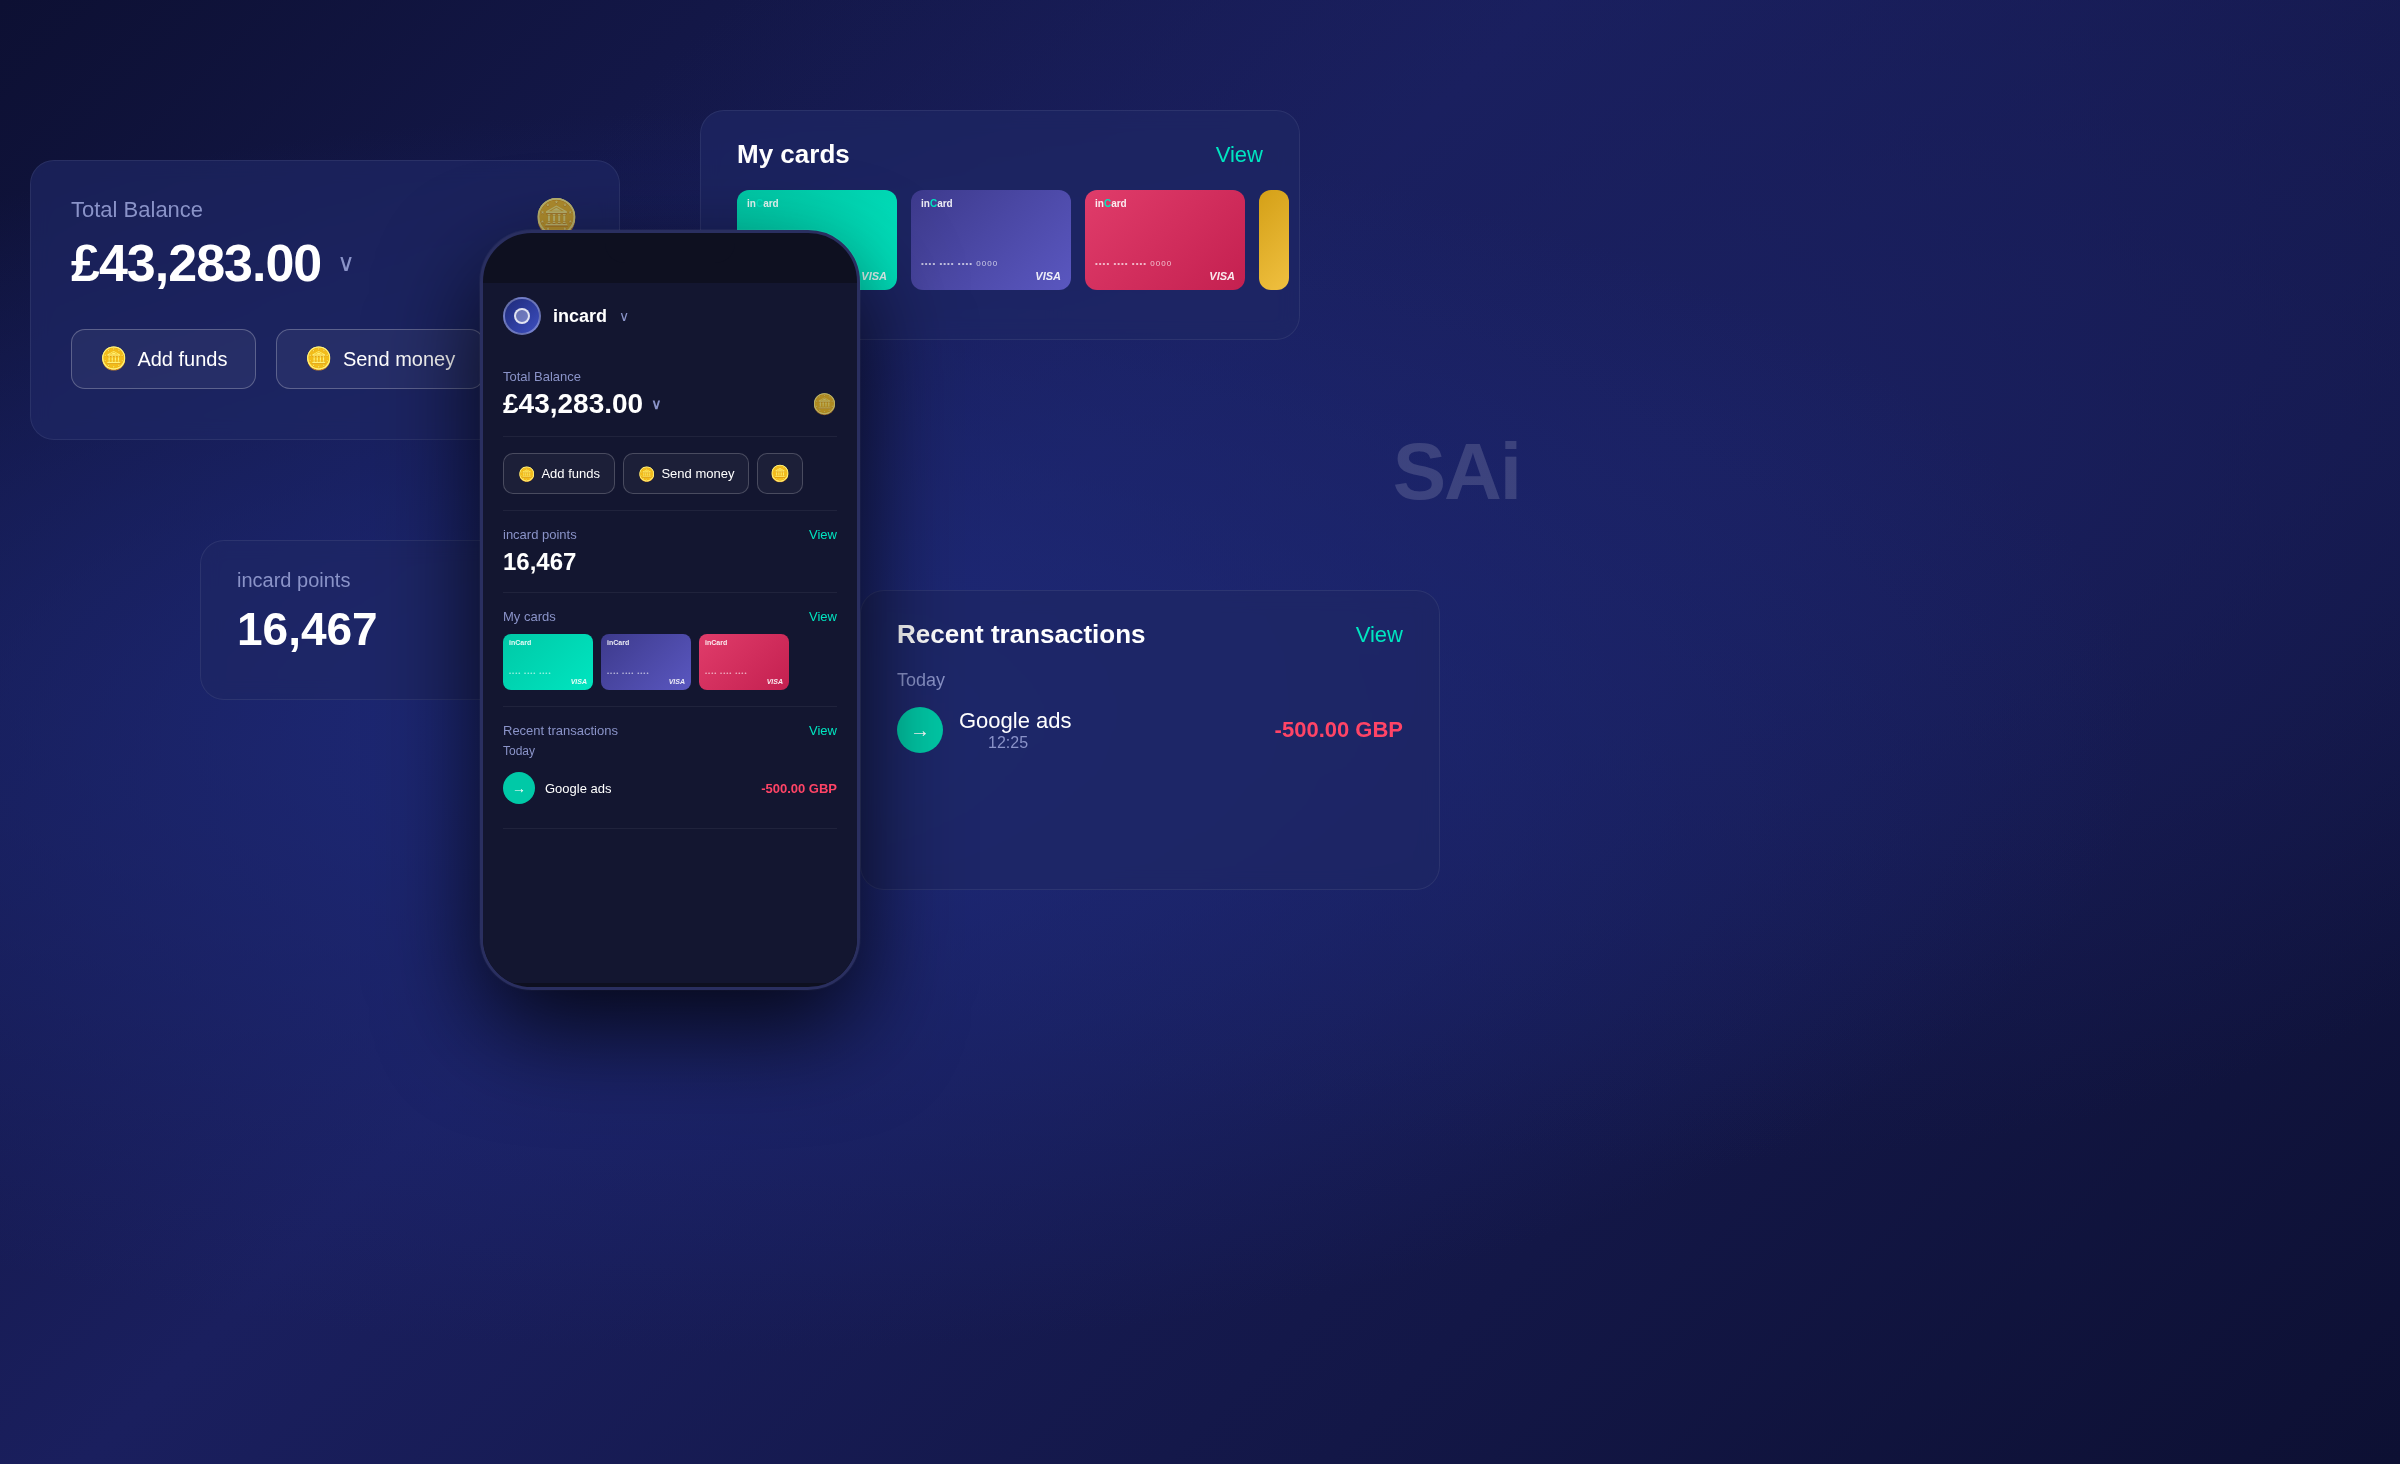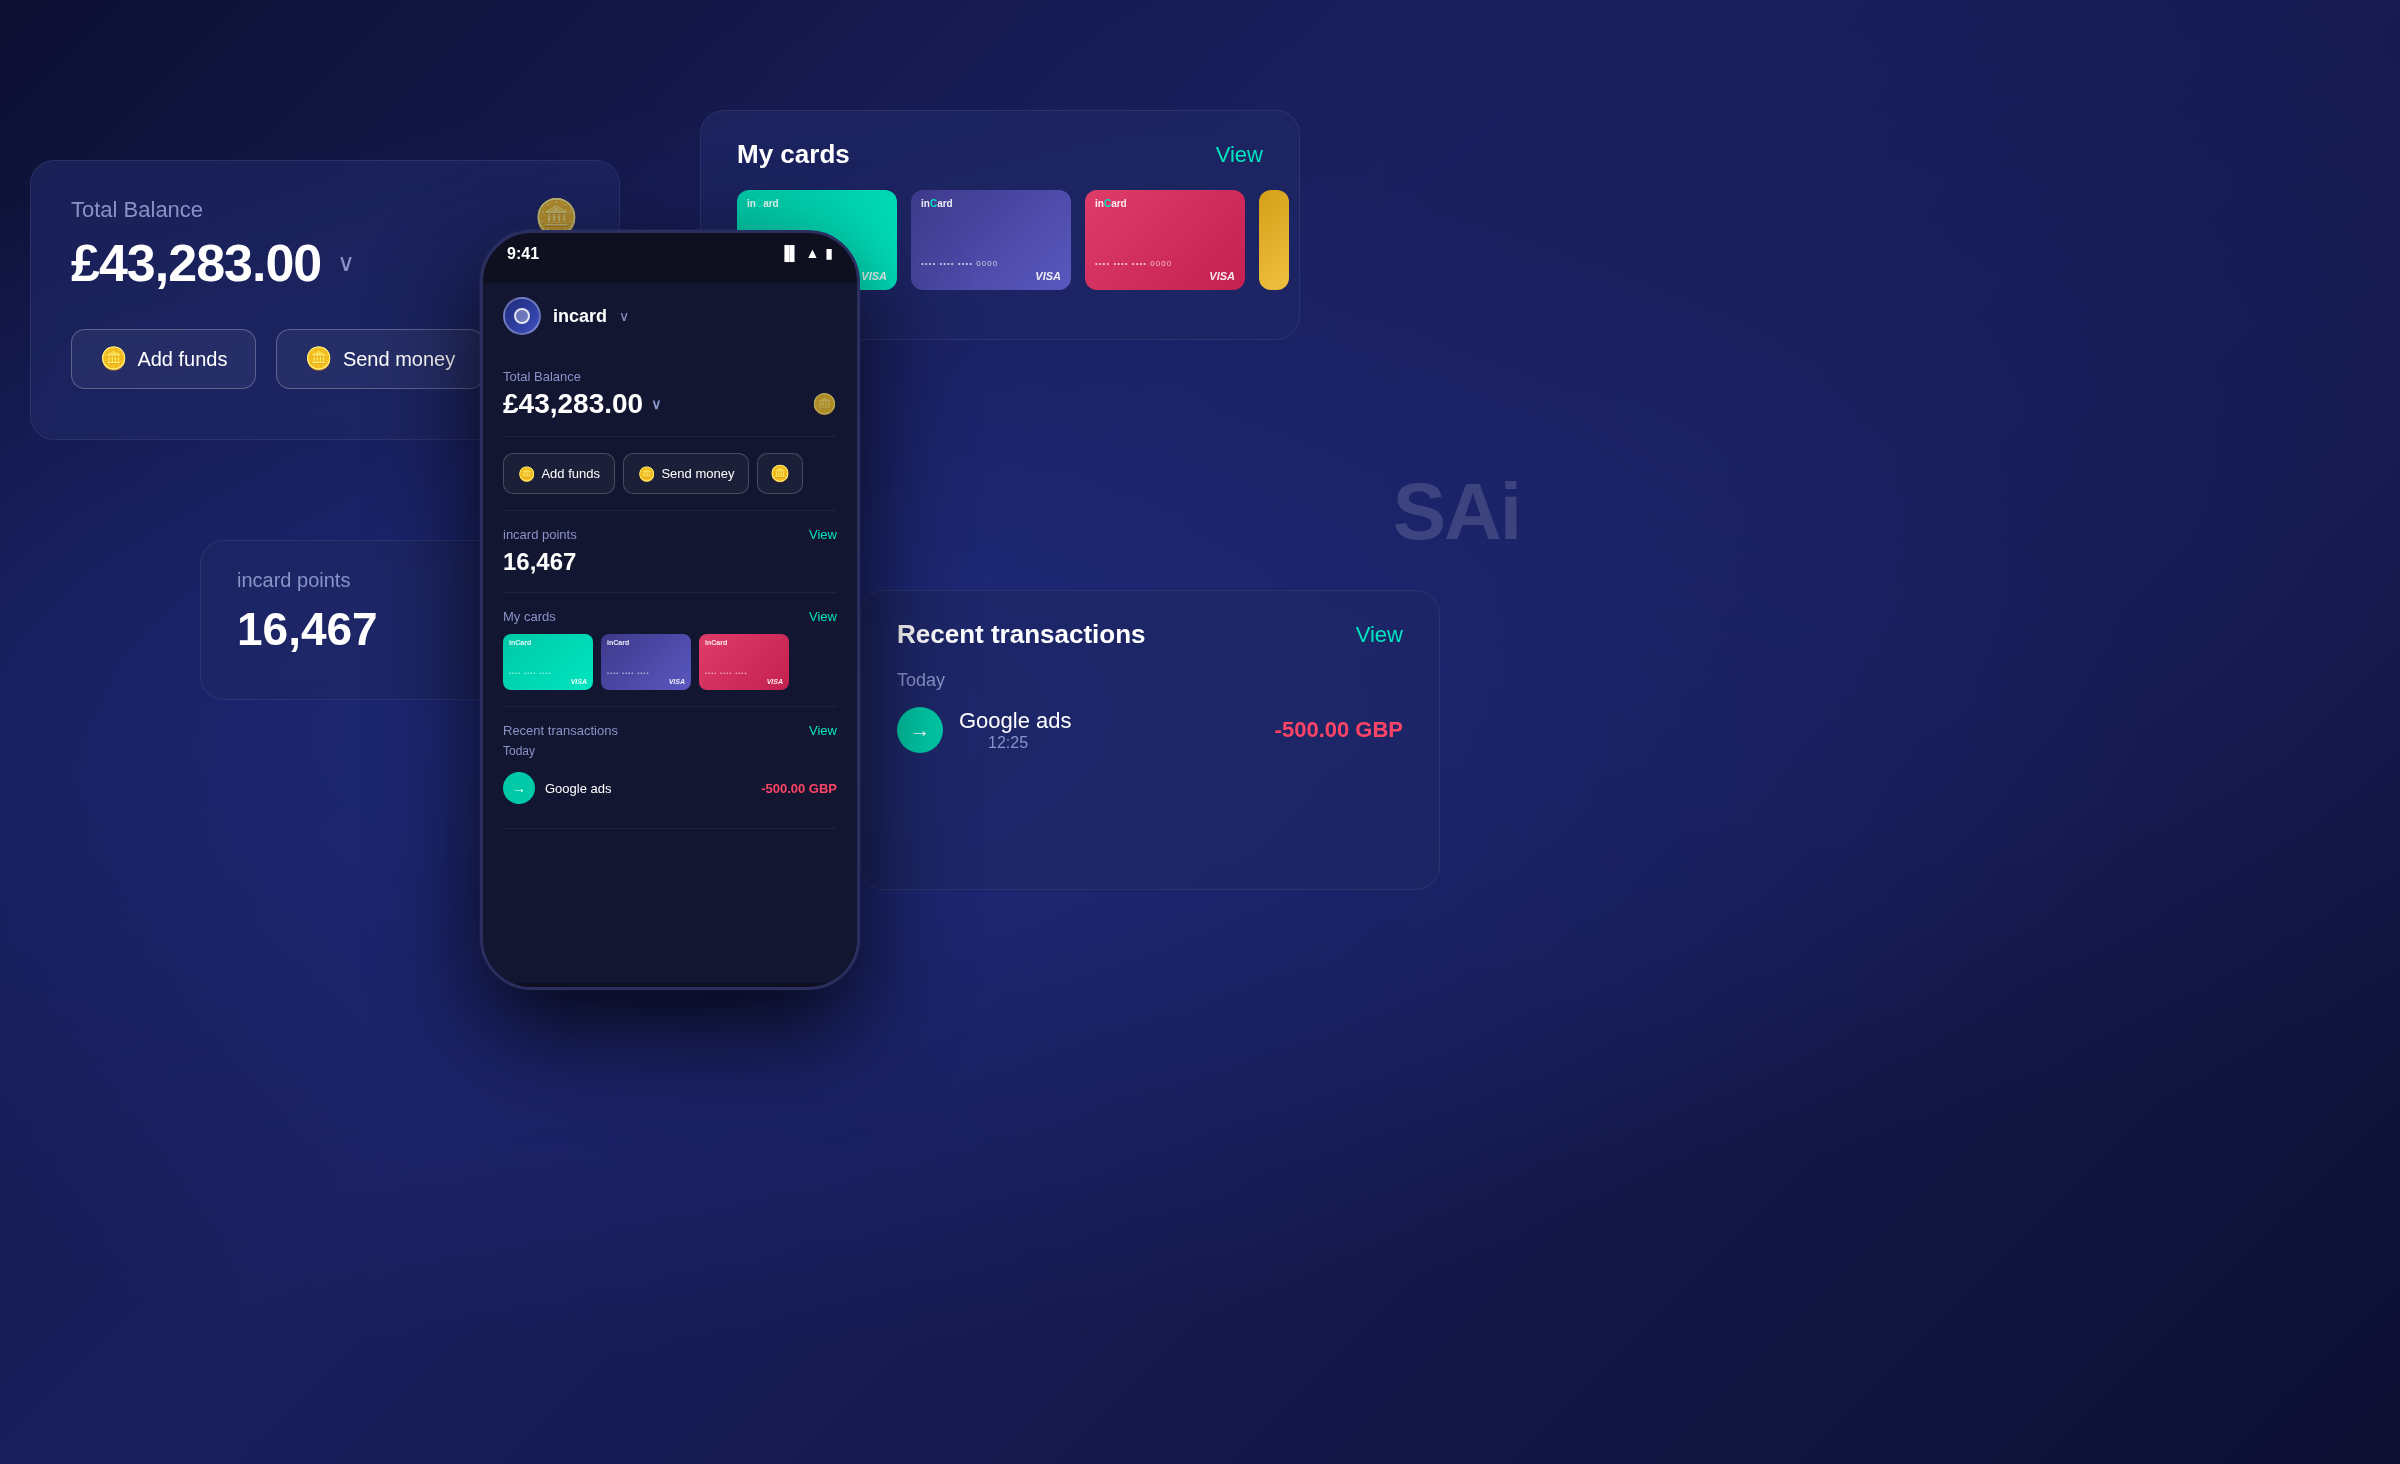--- a/index.html
+++ b/index.html
@@ -564,21 +564,21 @@
       color: #ff4466;
       font-size: 13px;
       font-weight: 600;
       text-align: right;
     }
 
     
     .sai-badge {
       position: absolute;
       right: 880px;
-      top: 466px;
+      top: 426px;
       z-index: 5;
     }
 
     .sai-text {
       color: rgba(255,255,255,0.15);
       font-size: 80px;
       font-weight: 900;
       letter-spacing: -2px;
     }
 
@@ -666,28 +666,20 @@
 
 <div class="sai-badge">
   <span class="sai-text">SAi</span>
 </div>
 
 <div class="phone-container">
   <div class="phone-outer">
 
     <div class="phone-notch"></div>
 
-    <div class="phone-status-bar">
-      <span class="status-time">9:41</span>
-      <div class="status-icons">
-        <span>▐▌</span>
-        <span>▲</span>
-        <span>▮</span>
-      </div>
-    </div>
 
     <div class="phone-content">
 
       <div class="app-header">
         <div class="app-logo-circle">
           <div class="app-logo-inner"></div>
         </div>
         <span class="app-brand">incard</span>
         <span class="app-chevron">∨</span>
       </div>

